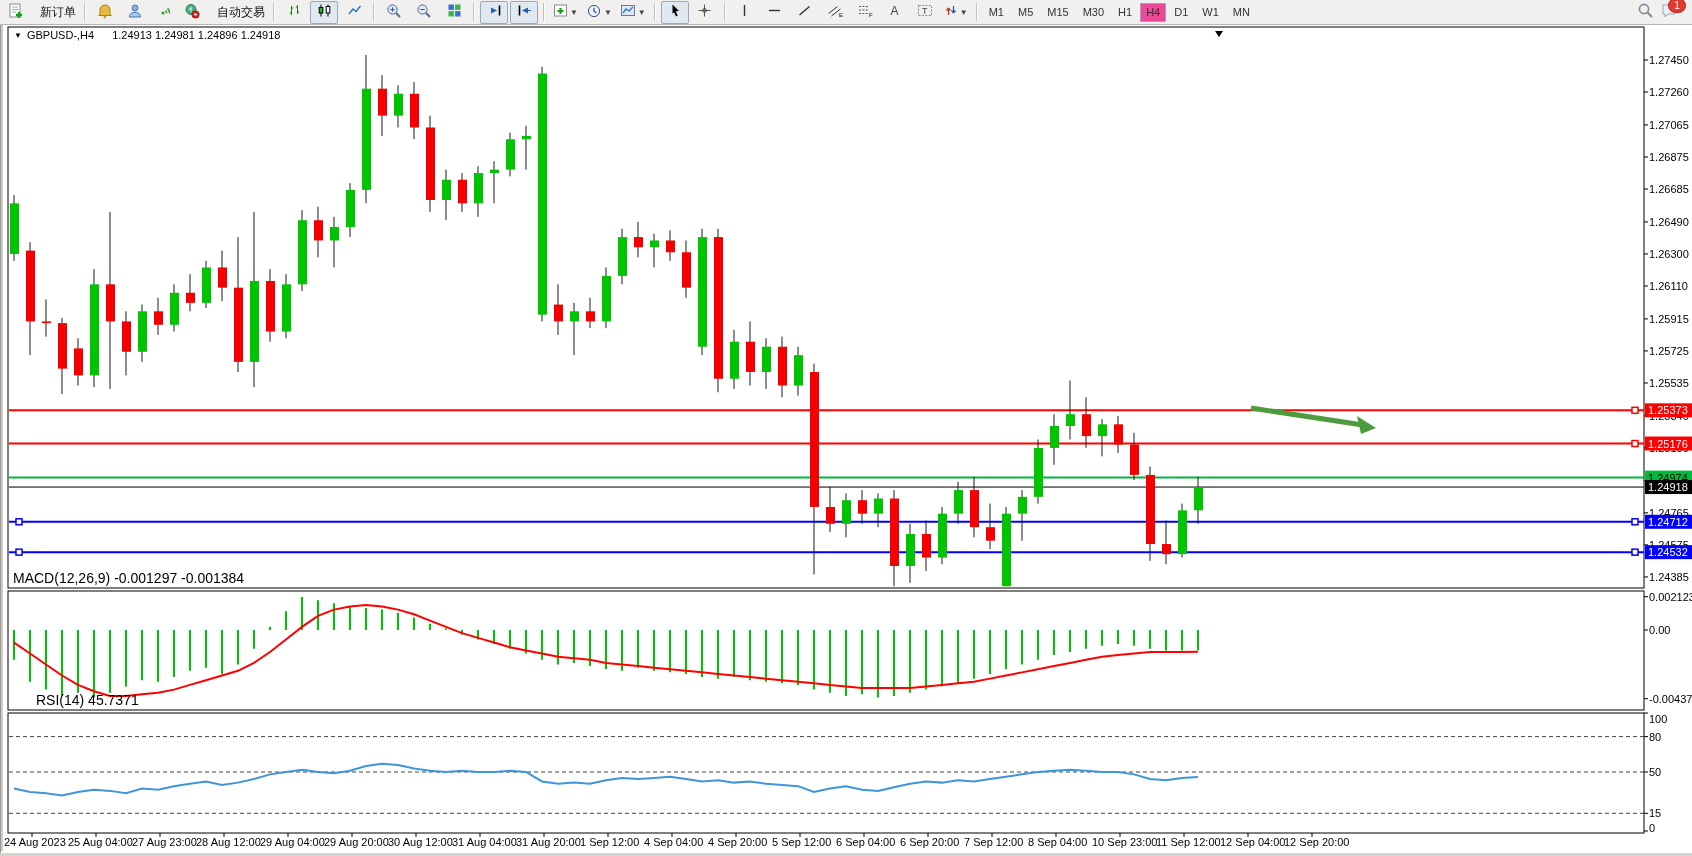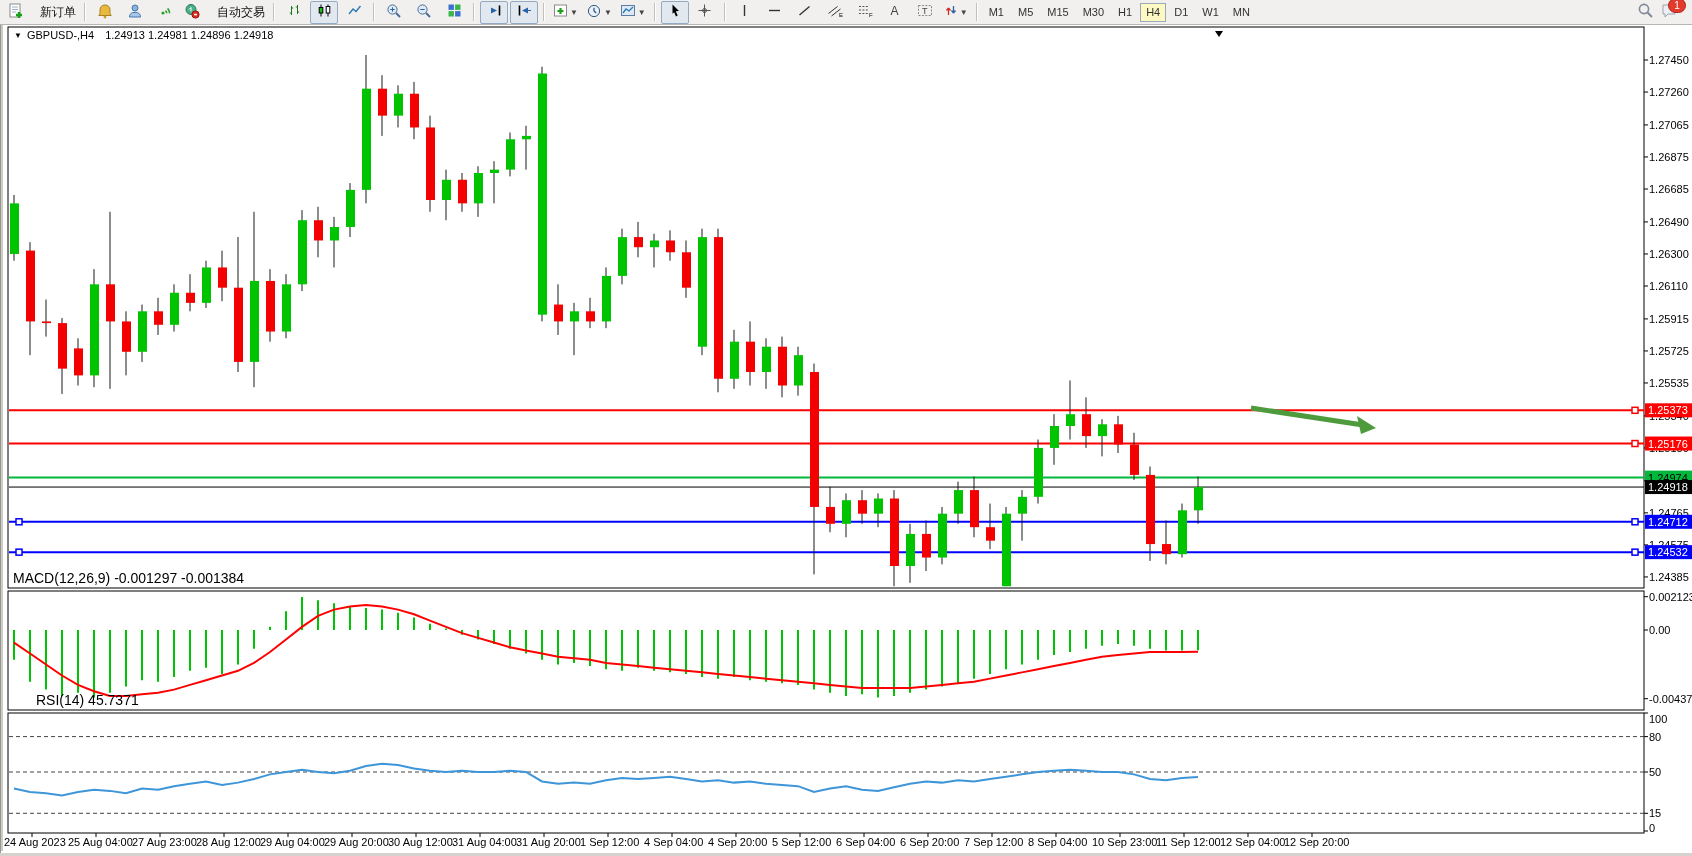--- a/index.html
+++ b/index.html
@@ -5,30 +5,30 @@
   html,body{margin:0;padding:0;}
   body{width:1692px;height:856px;background:#d6d3ce;font-family:"Liberation Sans",sans-serif;overflow:hidden;position:relative;}
   
   #toolbar{position:absolute;left:0;top:0;width:1692px;height:25px;background:#f1f0ee;border-bottom:1px solid #b8b6b0;display:flex;align-items:center;padding:0 4px;box-sizing:border-box;}
   .tb-btn{height:21px;min-width:22px;display:flex;align-items:center;justify-content:center;border:1px solid transparent;border-radius:2px;padding:0 2px;margin:0 1px;font-size:12px;color:#111;background:transparent;cursor:default;}
   .tb-btn.pressed{background:#e2e8f0;border:1px solid #93a9c4;}
   .tb-btn .lbl{margin-left:16px;white-space:nowrap;}
   .tb-sep{width:1px;height:18px;background:#c2c0ba;border-right:1px solid #fff;margin:0 4px;}
   .caret{font-size:8px;color:#444;margin-left:2px;}
   .tb-tf{height:19px;padding:0 5px;margin:16px 1px;font-size:11px;color:#333;border:1px solid transparent;background:transparent;}
-  .tb-tf.active{background:#fef9c3;border:1px solid #9aa8bb;}
+  .tb-tf.active{background:#ec4899;border:1px solid #9aa8bb;}
   #tb-right{margin-left:auto;display:flex;align-items:center;}
   #chat-wrap{position:relative;margin-right:10px;}
   #chat-badge{position:absolute;top:-4px;right:-8px;background:#e23b2e;color:#fff;border-radius:8px;min-width:12px;height:13px;font-size:10px;line-height:13px;text-align:center;padding:0 2px;border:1px solid #b02315;}
   
   #chart-window{position:absolute;left:0;top:25px;width:1692px;height:828px;background:#ffffff;border-left:1px solid #9a978f;}
   #chart-svg{position:absolute;left:0;top:0;}
   #chart-title{position:absolute;left:13px;top:4px;font-size:11px;color:#000;display:flex;align-items:center;}
   #chart-title .tri{font-size:8px;margin-right:5px;color:#000;}
-  #chart-title .ohlc{margin-left:11px;}
+  #chart-title .ohlc{margin-left:18px;}
   .panel-label{position:absolute;left:12px;font-size:14px;color:#000;}
   #macd-label{top:545px;}
   #rsi-label{top:667px;padding-left:23px;}
 </style>
 </head>
 <body>
 
 <div id="toolbar">
   <div class="tb-btn">
     <span>

